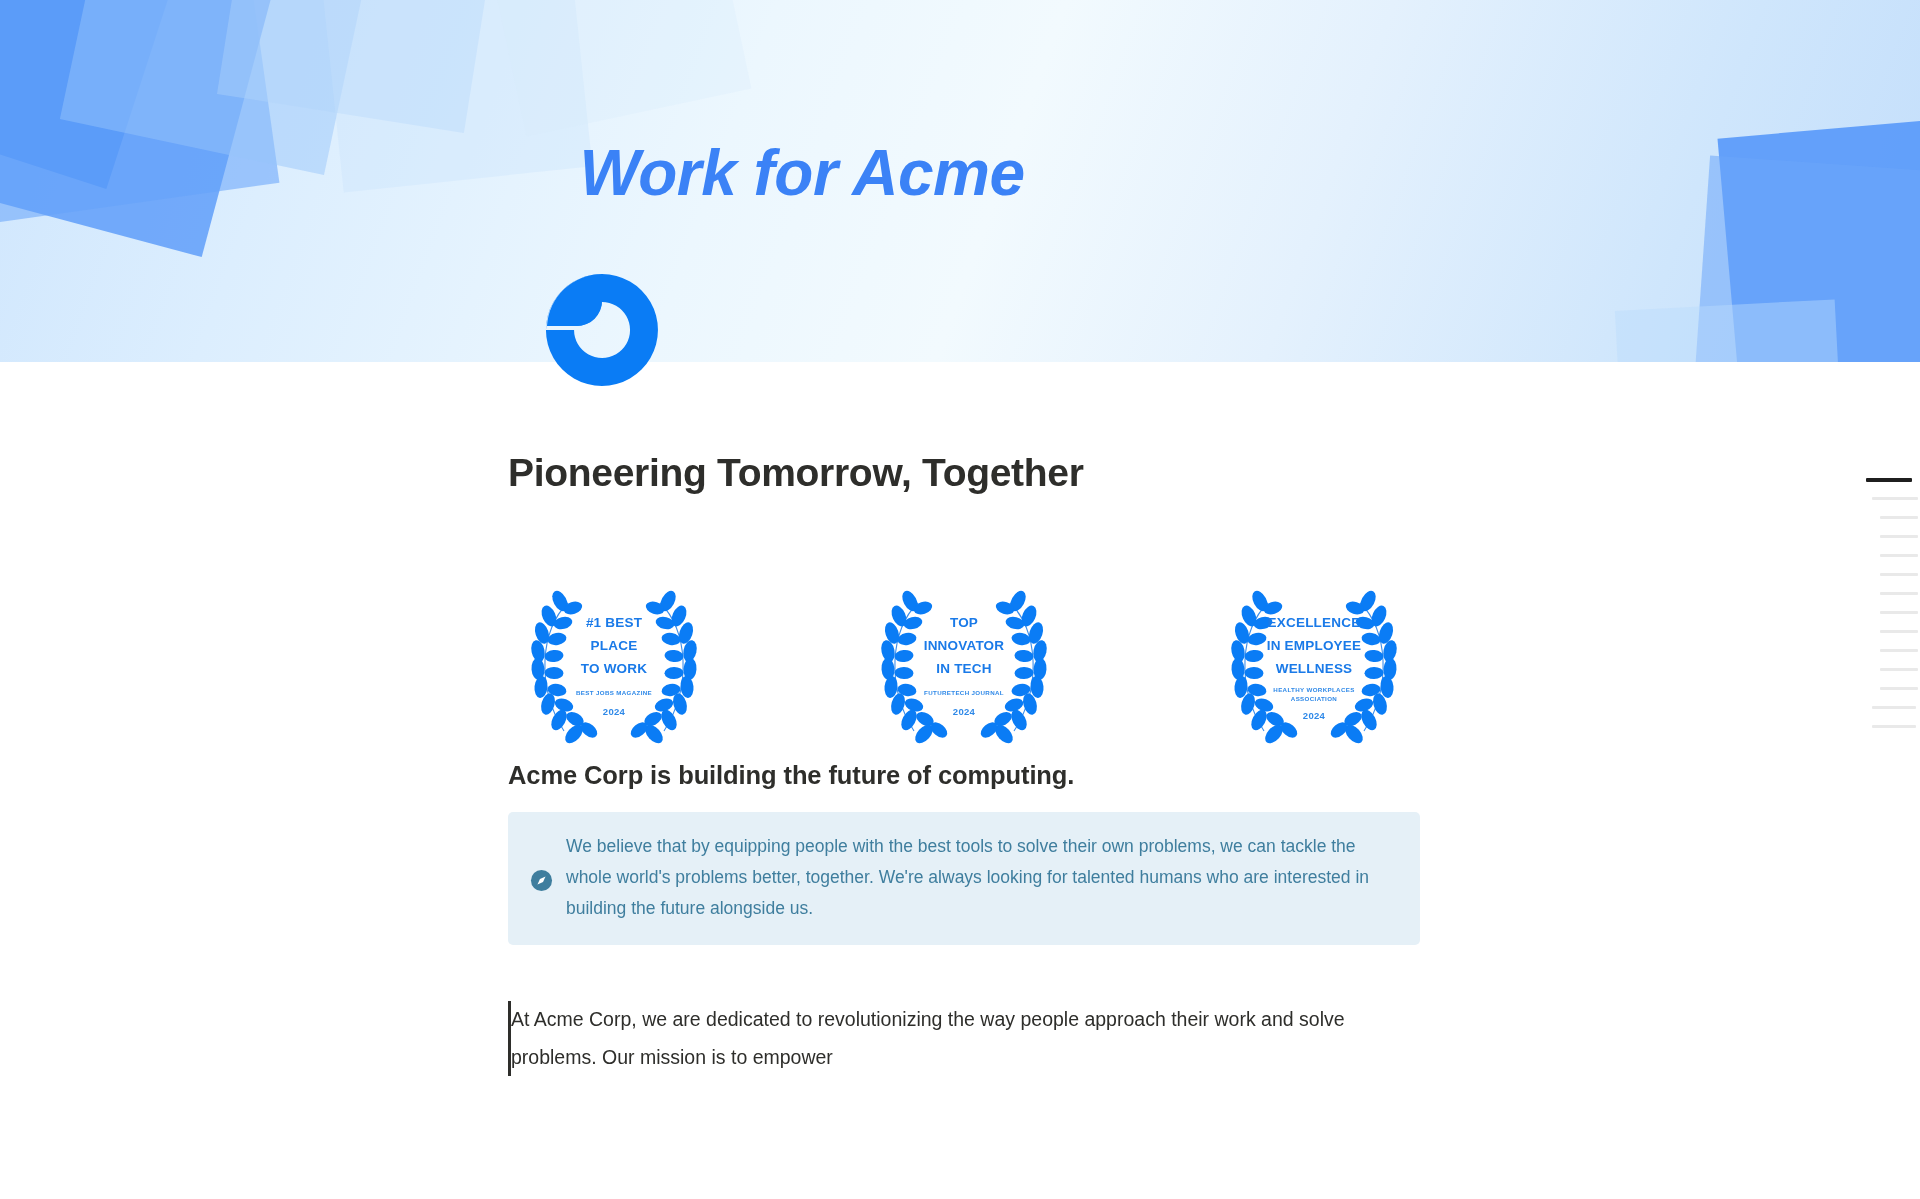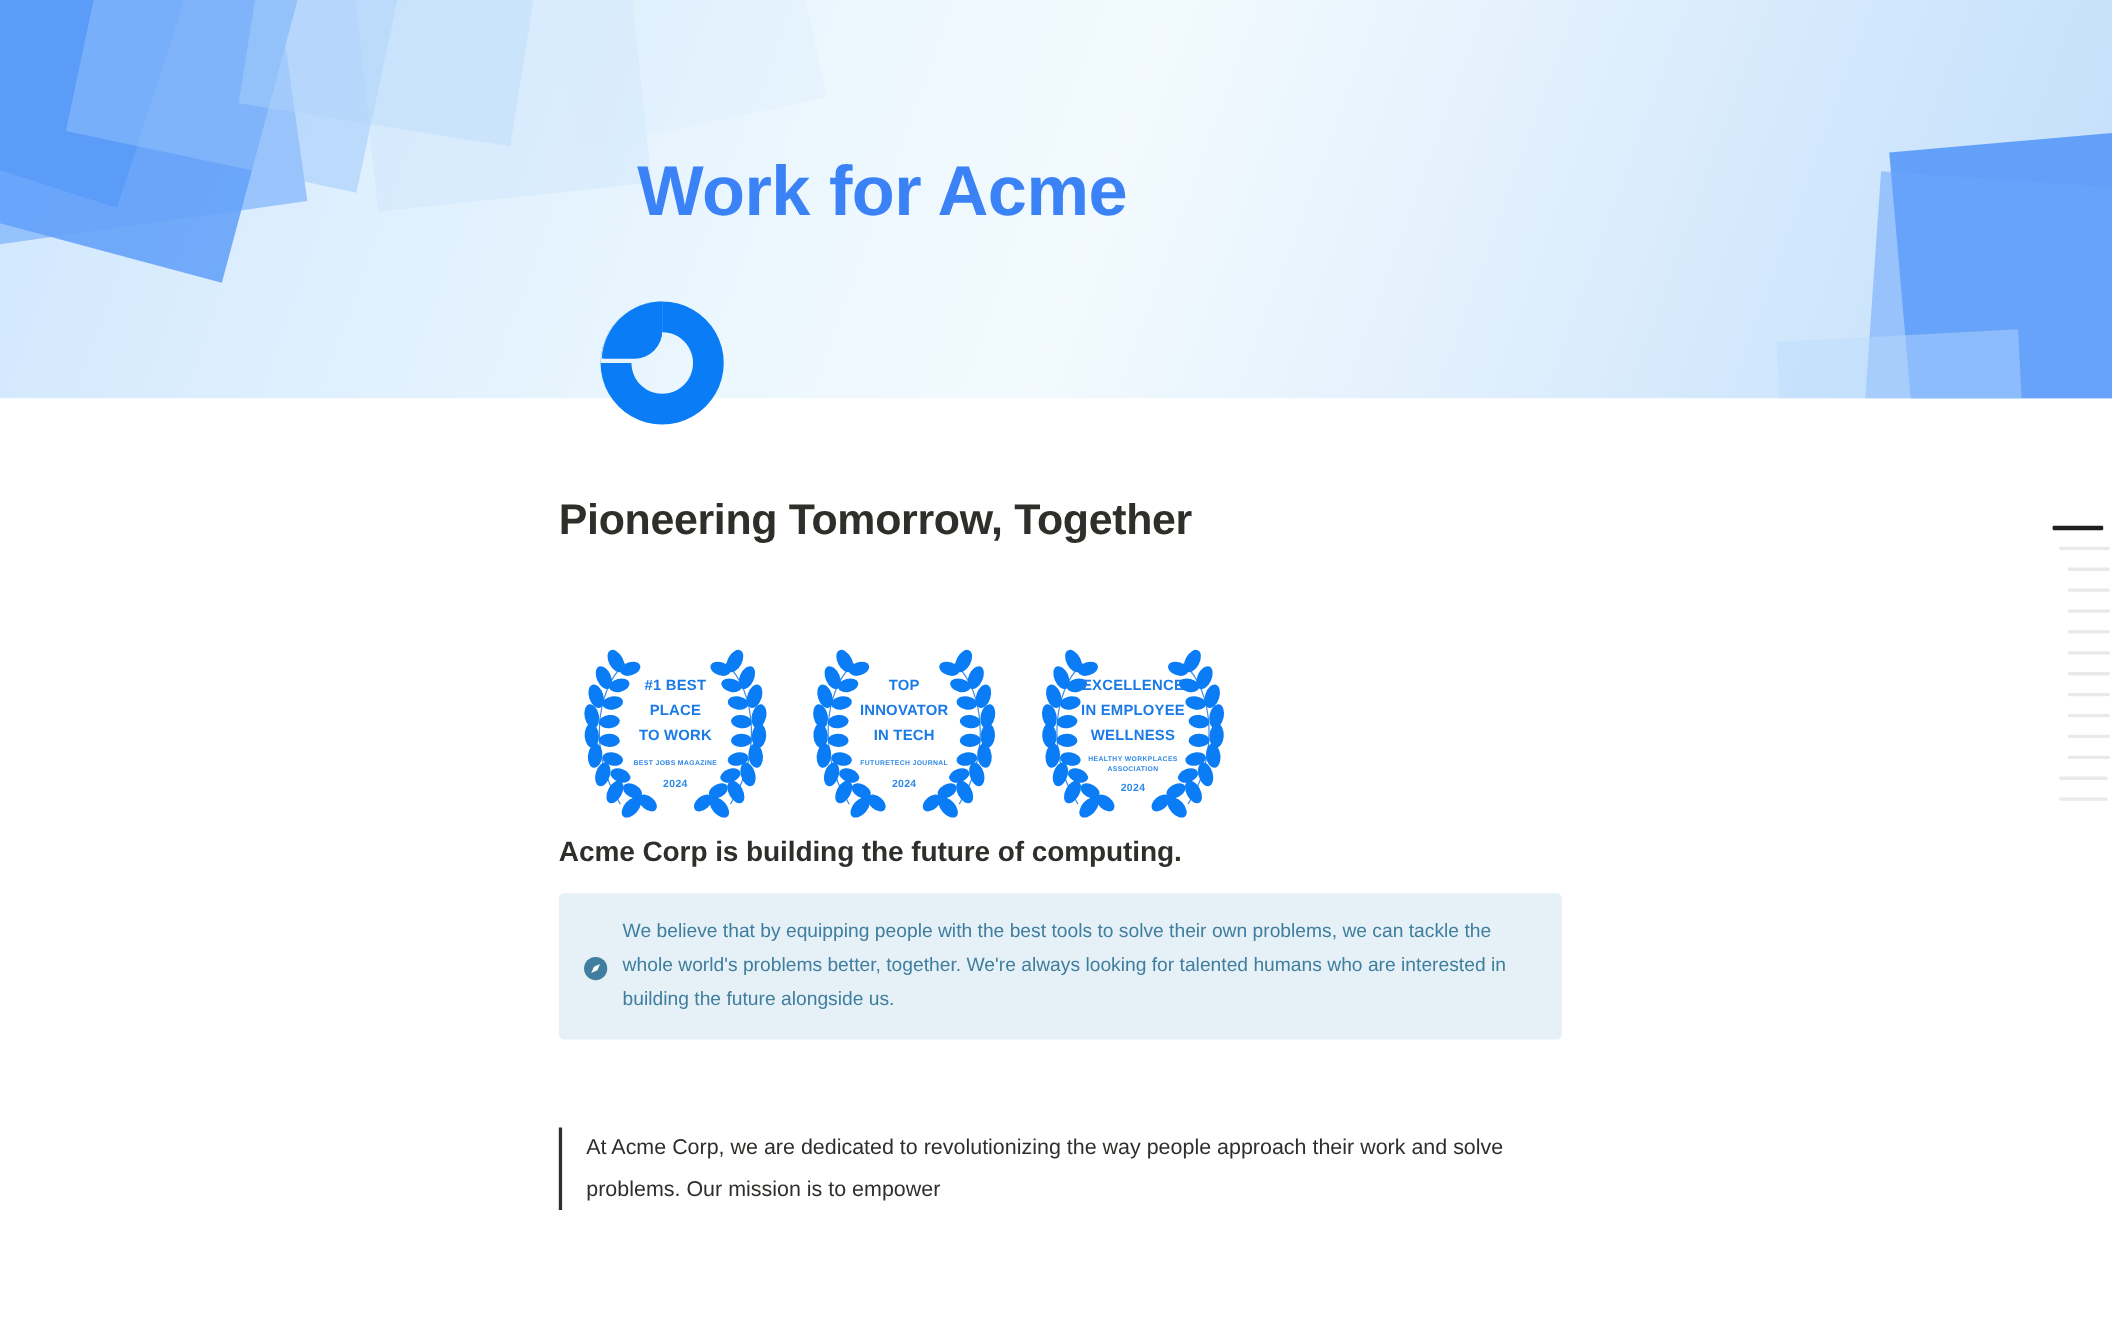--- a/index.html
+++ b/index.html
@@ -62,20 +62,21 @@
     position: absolute;
     top: 138px;
     left: 0;
     width: 1604px;
     text-align: center;
     font-size: 64px;
     font-weight: 700;
     letter-spacing: -0.5px;
     color: #3B82F6;
     line-height: 1.1;
+    font-style: italic;
   }
 
   
   .logo-wrap {
     position: absolute;
     left: 528px;
     top: 268px;
     width: 148px;
     height: 124px;
   }
@@ -94,21 +95,21 @@
     font-weight: 700;
     color: #2e2e2b;
     letter-spacing: -0.3px;
     line-height: 1.18;
     margin: 0;
   }
 
   
   .badges {
     display: flex;
-    justify-content: flex-start;
+    justify-content: space-between;
     align-items: flex-start;
     margin-top: 85px;
     padding: 0 2px;
   }
   .badge {
     width: 208px;
     height: 180px;
     position: relative;
   }
   .badge svg { display: block; width: 208px; height: 180px; }
@@ -144,23 +145,22 @@
   }
   .callout-icon svg { display: block; width: 23px; height: 23px; }
   .callout-text {
     font-size: 17.5px;
     line-height: 1.78;
     color: #3f7e9e;
   }
 
   
   .quote {
-    margin-top: 80px;
+    margin-top: 56px;
     border-left: 3px solid #2e2e2b;
-    padding-left: 22px;
   }
   .quote-text {
     font-size: 19.5px;
     line-height: 1.92;
     color: #2e2e2b;
   }
 
   
   .outline {
     position: absolute;

